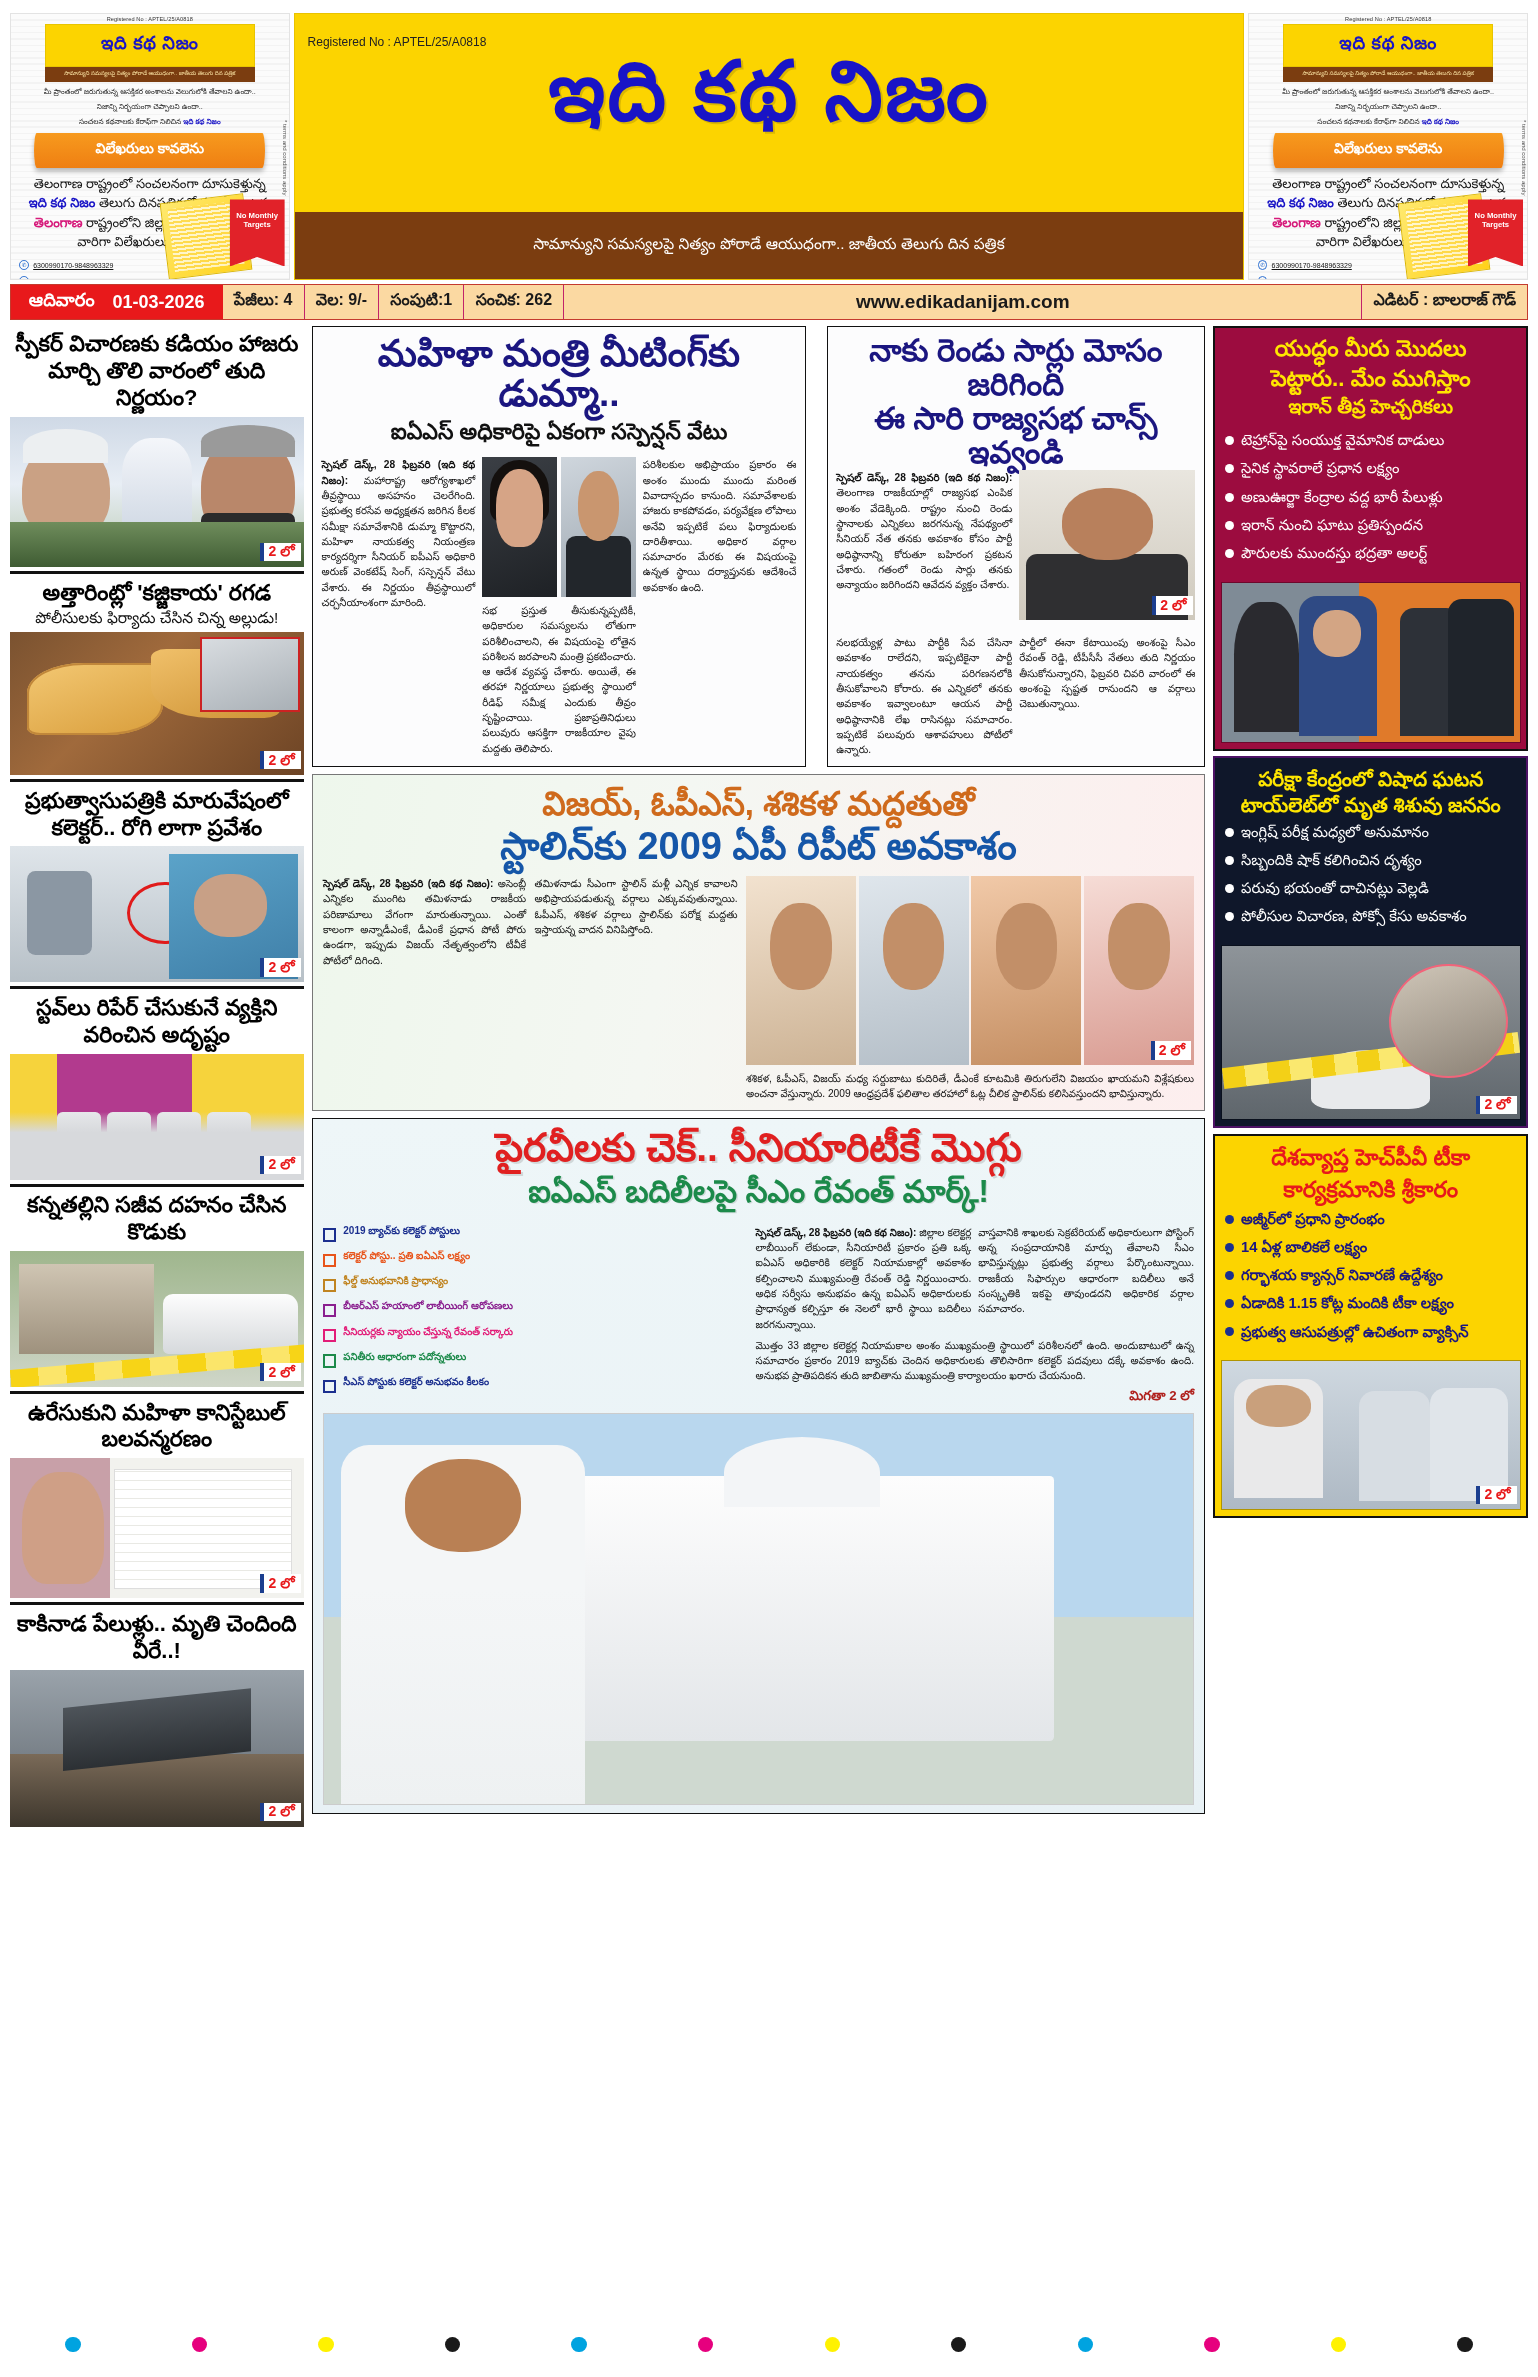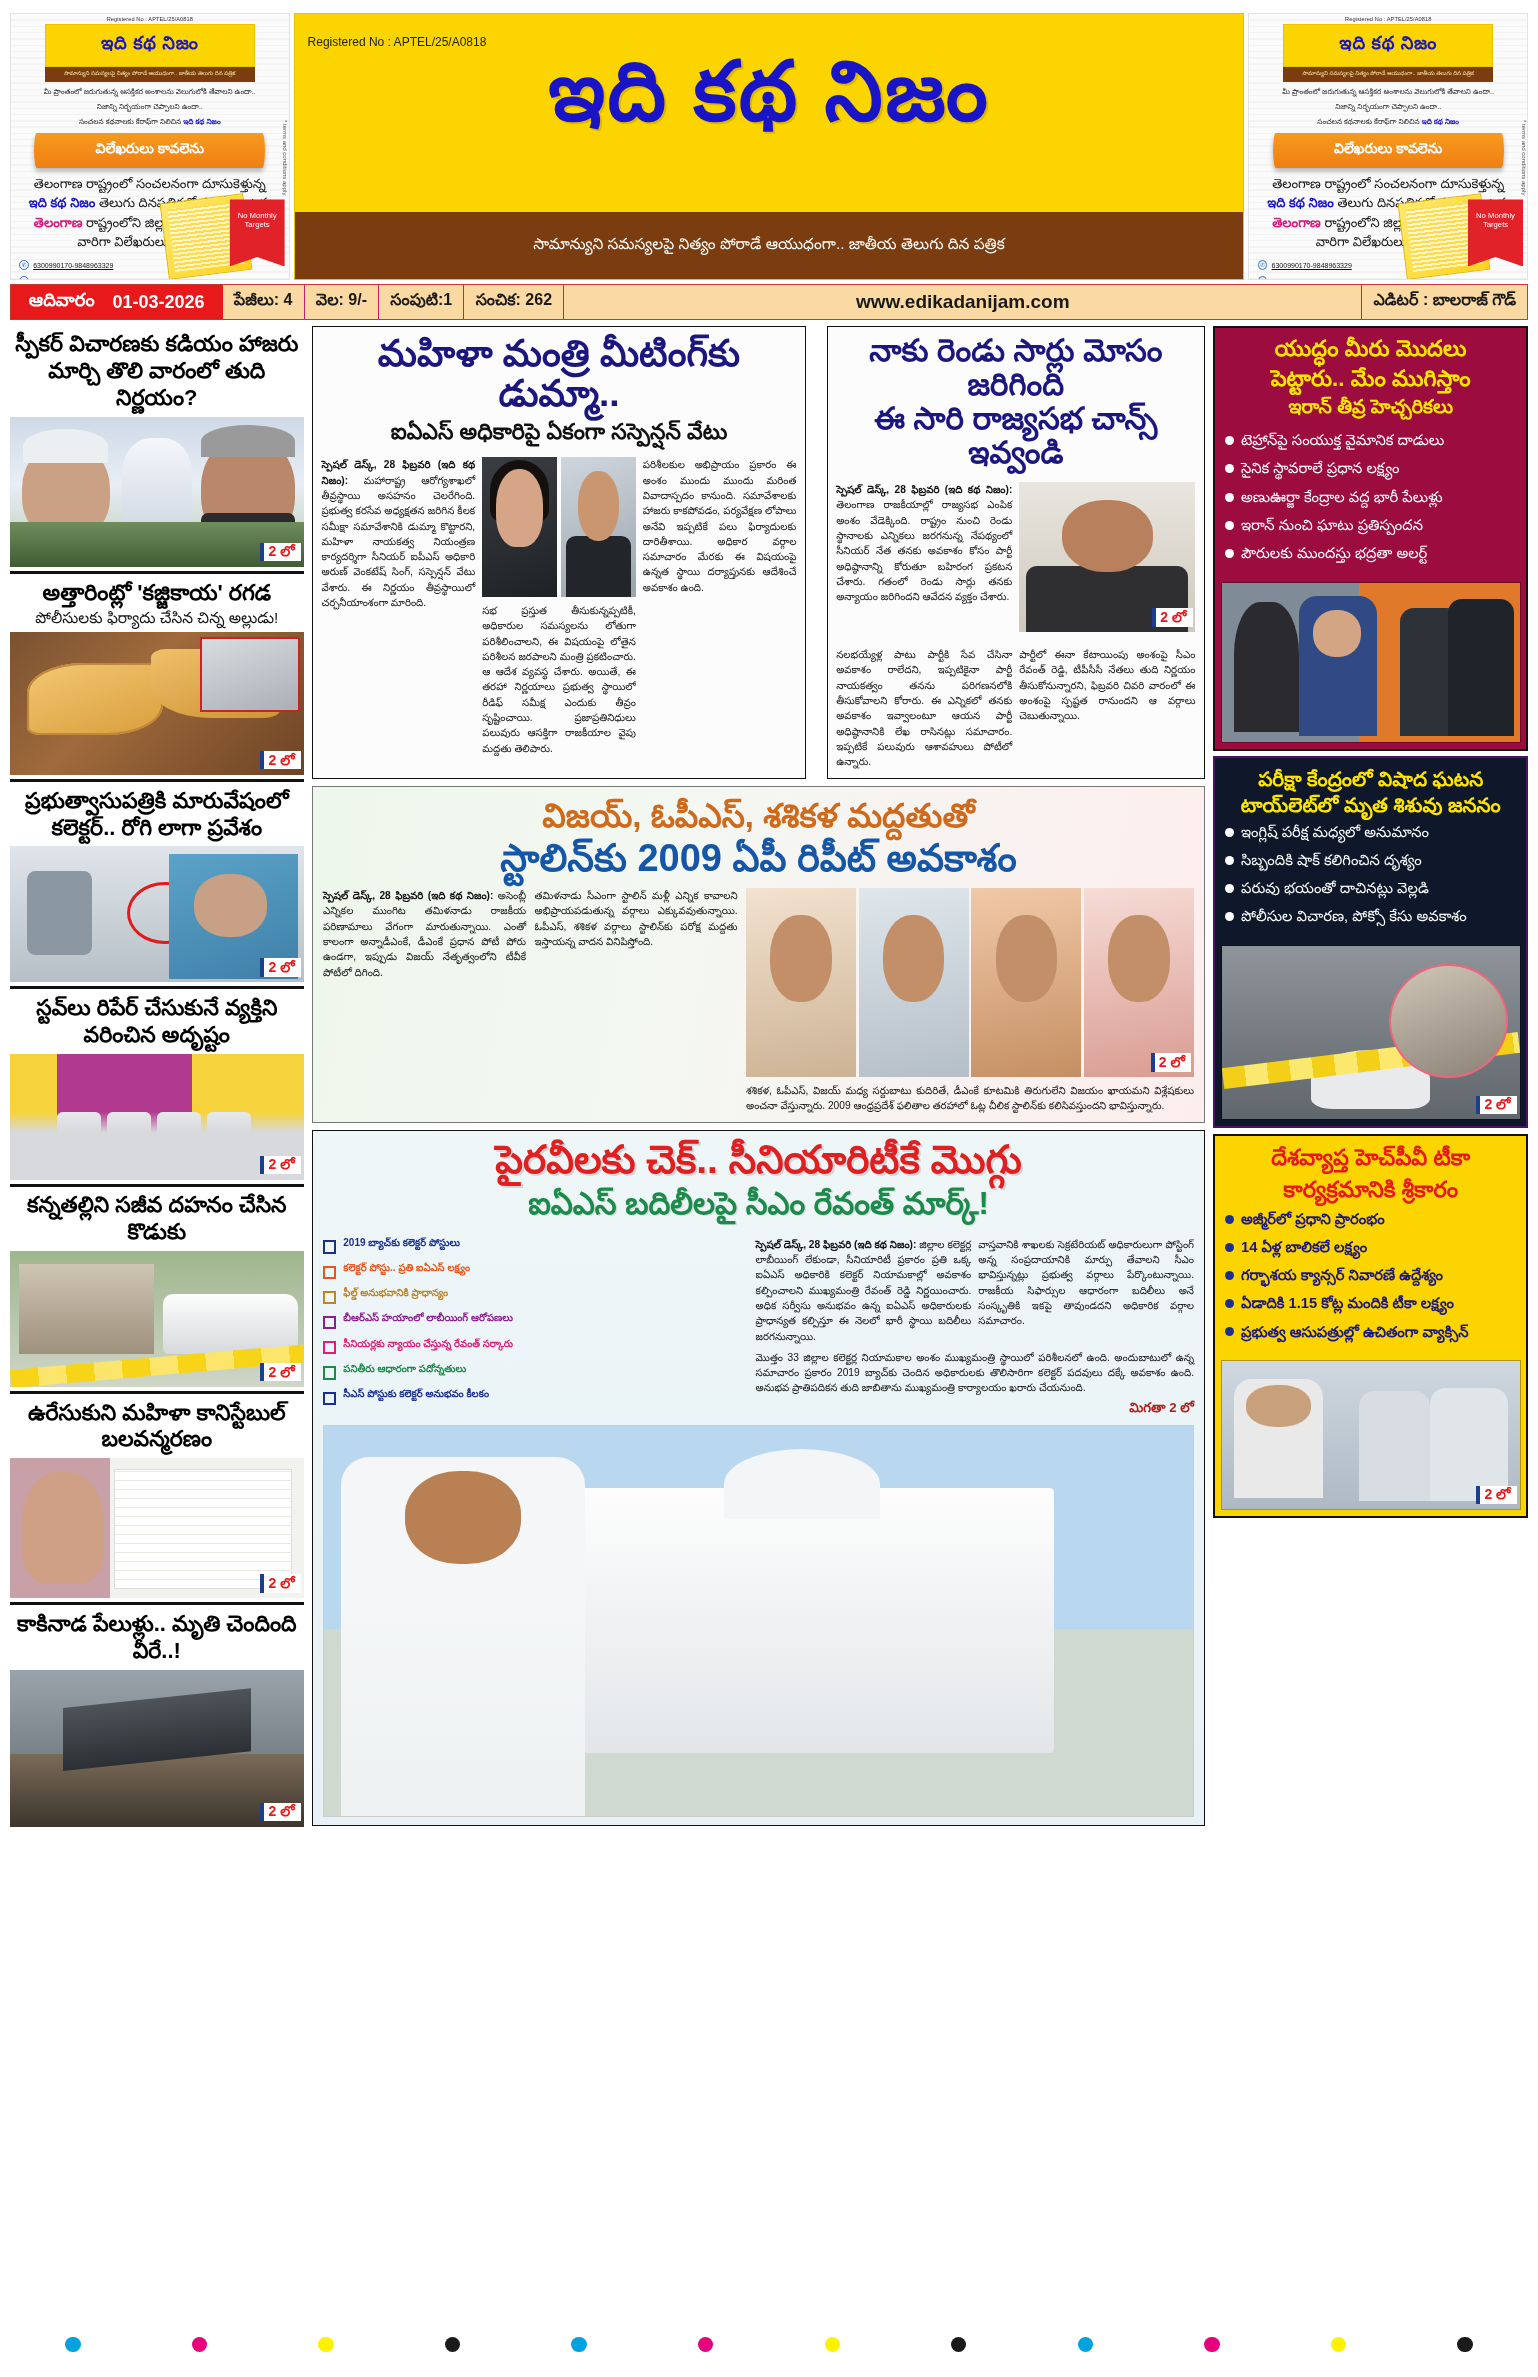--- a/index.html
+++ b/index.html
@@ -47,21 +47,21 @@
   .ad-line2 { text-align:center; font-size:13px; margin-top:6.3px; line-height:1.5; color:#111; }
   .ad-line2 .blue { color:#1914c6; font-weight:bold; }
   .ad-line2 .pink { color:#d6197a; font-weight:bold; }
   .ad-contacts { margin-top:8.4px; padding-left:8.4px; font-size:7px; color:#111; }
   .ad-contacts div { display:flex; align-items:center; gap:4.2px; margin-bottom:6.3px; }
   .ad-contacts .ic { width:9.8px; height:9.8px; border:0.7px solid #2c6fd1; border-radius:50%;
       color:#2c6fd1; font-size:5.6px; display:flex; align-items:center; justify-content:center;}
   .ad-contacts .und { text-decoration:underline; }
   .no-monthly {
     position:absolute; right:4.2px; bottom:12.6px; width:55px; height:67px;
-    background:#e12229; color:#fff; text-align:center; font-size:7.7px; font-weight:normal;
+    background:#e12229; color:#fff; text-align:center; font-size:7.7px; font-weight:bold;
     padding-top:11.2px; line-height:1.25;
     clip-path:polygon(0 0,100% 0,100% 100%,50% 86%,0 100%);
     box-shadow:-2.1px 2.1px 3.5px rgba(0,0,0,.25);
   }
   .ad-side-text {
     position:absolute; right:0.7px; bottom:84px; writing-mode:vertical-rl;
     font-size:6px; color:#555;
   }
   .ad-papers {
     position:absolute; right:41px; bottom:4.2px; width:84px; height:77px;
@@ -188,21 +188,21 @@
   .ph-fire:after{content:"";position:absolute;left:18%;top:18%;width:64%;height:40%;
      background:linear-gradient(180deg,#4e545a,#2c3034);transform:skewY(-6deg);}
 
   
   .mid-col { display:flex; flex-direction:column; }
   .mid-top { display:grid; grid-template-columns:1fr 378px; gap:21px; }
   .story-box { border:1.4px solid #111; padding:7px 8.4px 8.4px 8.4px; background:#fcfcfd; }
   .story-h1 { font-size:37px; font-weight:bold; color:#1b1680; text-align:center; line-height:1.1; }
   .story-h2 { font-size:22px; font-weight:bold; color:#111; text-align:center; margin-top:4.2px; }
   .cols3 { display:grid; grid-template-columns:repeat(3,1fr); gap:7px; margin-top:7px; }
-  .cols2 { display:grid; grid-template-columns:repeat(2,1fr); gap:7px; margin-top:12px; }
+  .cols2 { display:grid; grid-template-columns:repeat(2,1fr); gap:7px; margin-top:0; }
   .bodytext { font-size:10.2px; line-height:1.5; color:#111; text-align:justify; }
   .dateline { font-weight:bold; }
   .twoimg { display:grid; grid-template-columns:1fr 1fr; gap:4.2px; }
   .img-box { position:relative; overflow:hidden; }
 
   .ph-woman { background:linear-gradient(160deg,#3b3f45,#1e2125); }
   .ph-woman:after{content:"";position:absolute;left:18%;top:8%;width:64%;height:56%;
      background:#d6a486;border-radius:46% 46% 40% 40%;}
   .ph-woman .hair{position:absolute;left:10%;top:2%;width:80%;height:44%;background:#14100e;border-radius:50% 50% 20% 20%;}
   .ph-man { background:linear-gradient(160deg,#cfd6dd,#9aa4ad); }

